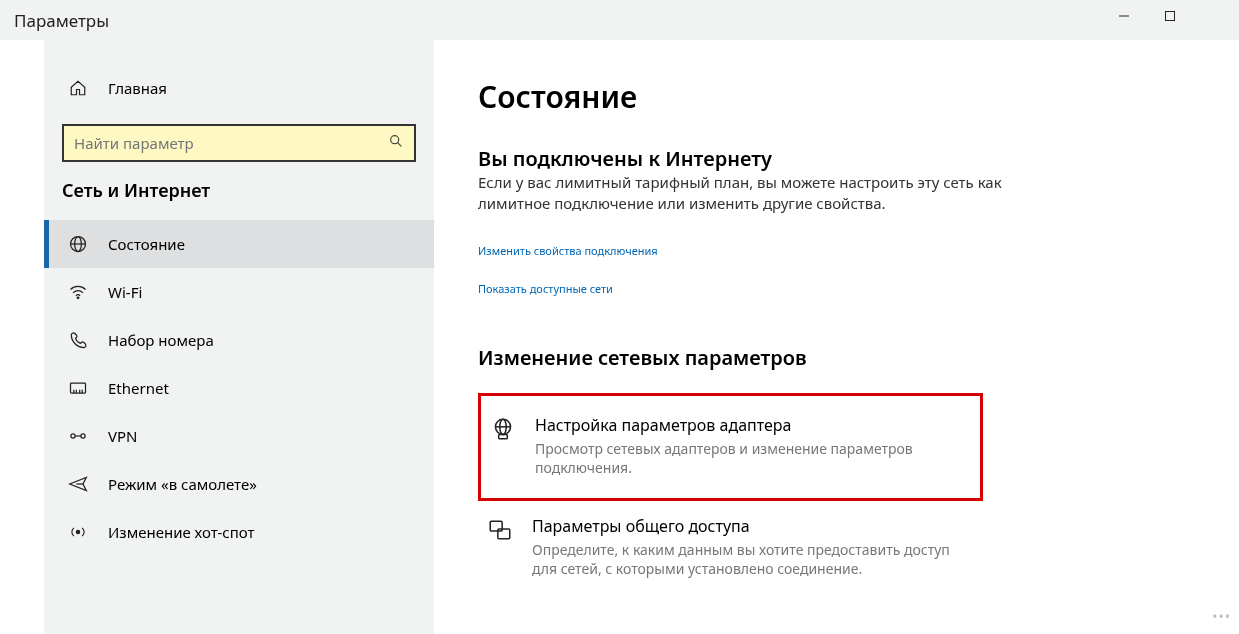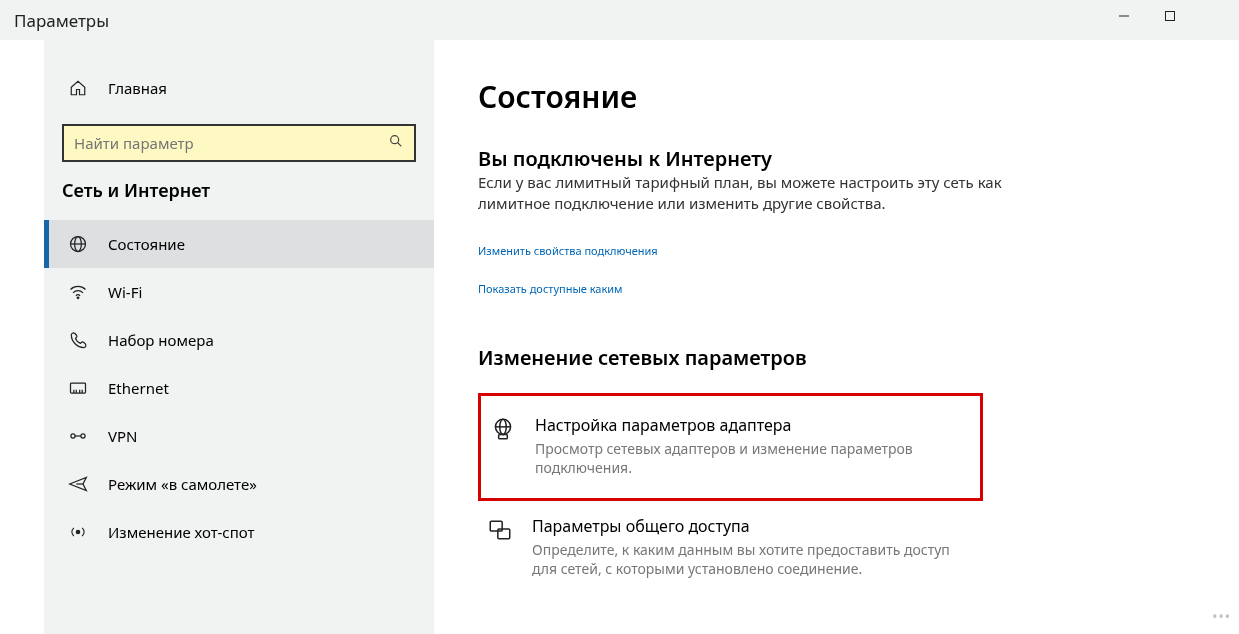--- a/index.html
+++ b/index.html
@@ -307,21 +307,21 @@
     </div>
   </div>
 
   <div class="main">
     <div class="page-title">Состояние</div>
 
     <div class="subhead">Вы подключены к Интернету</div>
     <div class="body-text">Если у вас лимитный тарифный план, вы можете настроить эту сеть как лимитное подключение или изменить другие свойства.</div>
 
     <div><span class="link">Изменить свойства подключения</span></div>
-    <div><span class="link">Показать доступные каким</span></div>
+    <div><span class="link">Показать доступные сети</span></div>
 
     <div class="section-header">Изменение сетевых параметров</div>
 
     <div class="option-card highlight">
       <span class="card-icon">
         <svg width="26" height="26" viewBox="0 0 24 24" fill="none" stroke="#222" stroke-width="1.4">
             <circle cx="12" cy="10" r="7"></circle>
             <ellipse cx="12" cy="10" rx="3" ry="7"></ellipse>
             <line x1="5" y1="10" x2="19" y2="10"></line>
             <rect x="8" y="17" width="8" height="4" rx="1"></rect>

